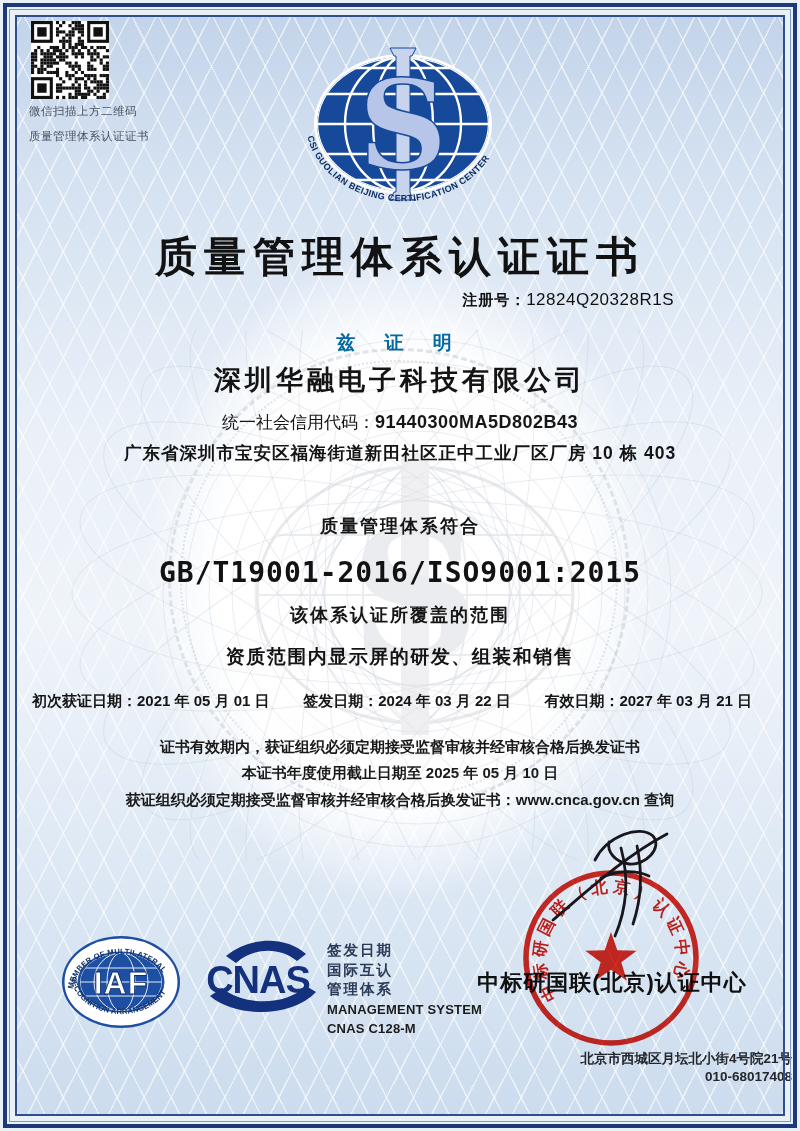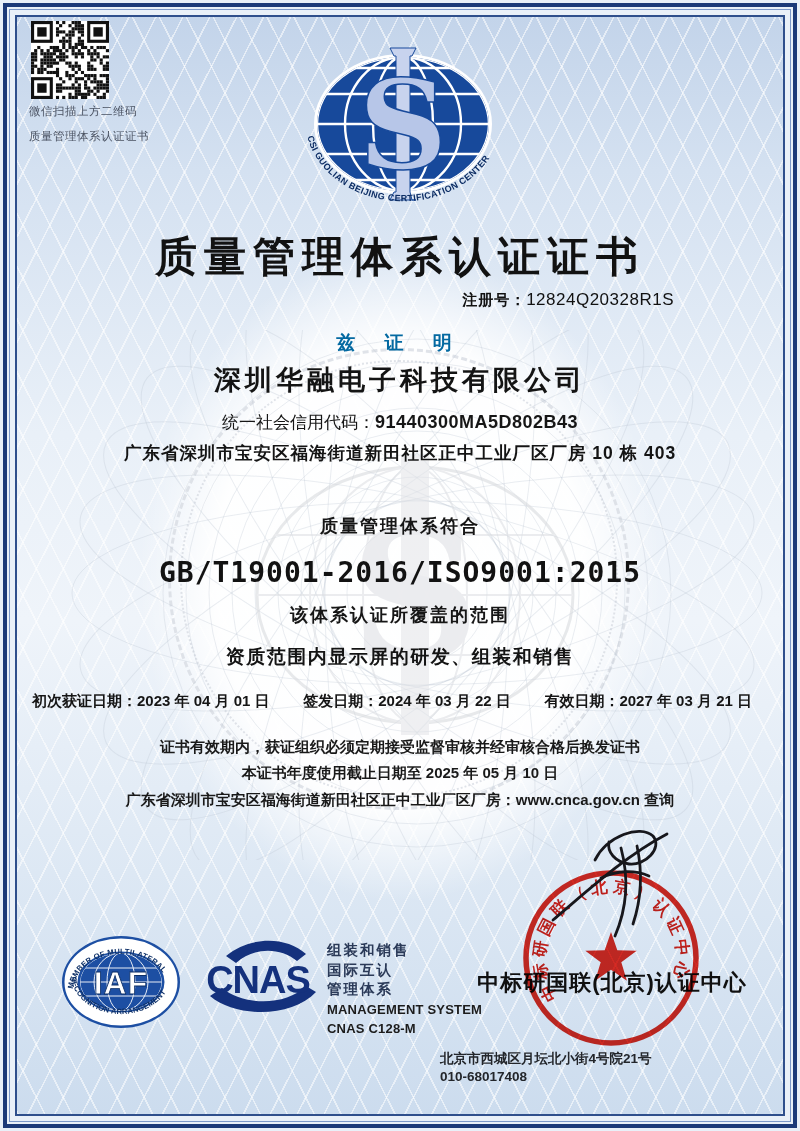--- a/index.html
+++ b/index.html
@@ -42,21 +42,21 @@
   .scope{top:644px;font-size:19px;font-weight:bold;color:#141414;letter-spacing:1.5px;}
   .dates{top:692px;left:32px;right:48px;display:flex;justify-content:space-between;font-size:15px;font-weight:bold;color:#151515;}
   .note1{top:738px;font-size:15px;font-weight:bold;color:#191919;}
   .note2{top:764px;font-size:15px;font-weight:bold;color:#191919;}
   .note3{top:791px;font-size:15px;font-weight:bold;color:#191919;}
   
   .cnas-text{left:327px;top:941px;line-height:19.5px;z-index:3;}
   .cnas-text .cn{font-size:14.5px;font-weight:bold;color:#2b3a58;letter-spacing:2px;}
   .cnas-text .en{font-size:13px;font-weight:bold;color:#1c1c1c;letter-spacing:.2px;}
   .issuer-name{top:968px;left:612px;transform:translateX(-50%);width:420px;text-align:center;font-size:22px;font-weight:600;color:#101010;letter-spacing:1px;z-index:3;}
-  .issuer-addr{left:440px;top:1050px;width:352px;text-align:left;font-size:13.5px;font-weight:bold;color:#23262b;line-height:18px;z-index:3;}
+  .issuer-addr{left:440px;top:1050px;width:352px;text-align:right;font-size:13.5px;font-weight:bold;color:#23262b;line-height:18px;z-index:3;}
   #seal{position:absolute;left:511px;top:858px;z-index:4;mix-blend-mode:multiply;}
   #signature{position:absolute;left:545px;top:808px;z-index:5;}
   #signature path{fill:none;stroke:#17171c;stroke-width:2.8;stroke-linecap:round;}
   .arc-small{font-size:9px;font-weight:bold;letter-spacing:.4px;}
 </style>
 </head>
 <body>
 
 <div id="certificate">
   <div class="bg">
@@ -390,28 +390,28 @@
   <div class="abs ctr company">深圳华融电子科技有限公司</div>
   <div class="abs ctr credit"><span>统一社会信用代码：</span><b>91440300MA5D802B43</b></div>
   <div class="abs ctr caddr">广东省深圳市宝安区福海街道新田社区正中工业厂区厂房 10 栋 403</div>
 
   <div class="abs ctr conform">质量管理体系符合</div>
   <div class="abs ctr standard">GB/T19001-2016/ISO9001:2015</div>
   <div class="abs ctr scopehead">该体系认证所覆盖的范围</div>
   <div class="abs ctr scope">资质范围内显示屏的研发、组装和销售</div>
 
   <div class="abs dates">
-    <span>初次获证日期：2023 年 04 月 01 日</span>
+    <span>初次获证日期：2021 年 05 月 01 日</span>
     <span>签发日期：2024 年 03 月 22 日</span>
     <span>有效日期：2027 年 03 月 21 日</span>
   </div>
 
   <div class="abs ctr note1">证书有效期内，获证组织必须定期接受监督审核并经审核合格后换发证书</div>
   <div class="abs ctr note2">本证书年度使用截止日期至 2025 年 05 月 10 日</div>
-  <div class="abs ctr note3">广东省深圳市宝安区福海街道新田社区正中工业厂区厂房：www.cnca.gov.cn 查询</div>
+  <div class="abs ctr note3">获证组织必须定期接受监督审核并经审核合格后换发证书：www.cnca.gov.cn 查询</div>
 
   <svg id="signature" width="130" height="140" viewBox="0 0 130 140">
     <path d="M 8,112 C 40,85 80,48 122,26"></path>
     <path d="M 50,52 C 62,28 95,16 108,28 C 118,40 100,58 84,56 C 70,54 62,44 64,34"></path>
     <path d="M 76,40 C 84,70 82,100 70,128"></path>
     <path d="M 92,38 C 98,66 96,92 88,116"></path>
     <path d="M 56,70 C 72,62 90,62 104,68"></path>
   </svg>
 
   <div class="abs issuer-name">中标研国联(北京)认证中心</div>
@@ -457,19 +457,19 @@
       <textPath href="#iafbot" startOffset="2">RECOGNITION ARRANGEMENT</textPath>
     </text>
   </svg>
 
   <svg class="abs" style="left:192px;top:938px" width="132" height="80" viewBox="0 0 132 80">
     <path d="M 34,18 C 58,-2 94,-2 114,16 L 105,23 C 88,9 62,9 44,25 Z" fill="#14317d"></path>
     <path d="M 18,58 C 44,80 100,80 124,54 L 114,48 C 94,68 52,68 30,50 Z" fill="#14317d"></path>
     <text x="66" y="55" text-anchor="middle" font-size="38" font-weight="bold" fill="#14317d" letter-spacing="-1">CNAS</text>
   </svg>
   <div class="abs cnas-text">
-    <div class="cn">组装和销售</div>
+    <div class="cn">签发日期</div>
     <div class="cn">国际互认</div>
     <div class="cn">管理体系</div>
     <div class="en">MANAGEMENT SYSTEM</div>
     <div class="en">CNAS C128-M</div>
   </div>
 </div>
 
 </body></html>

